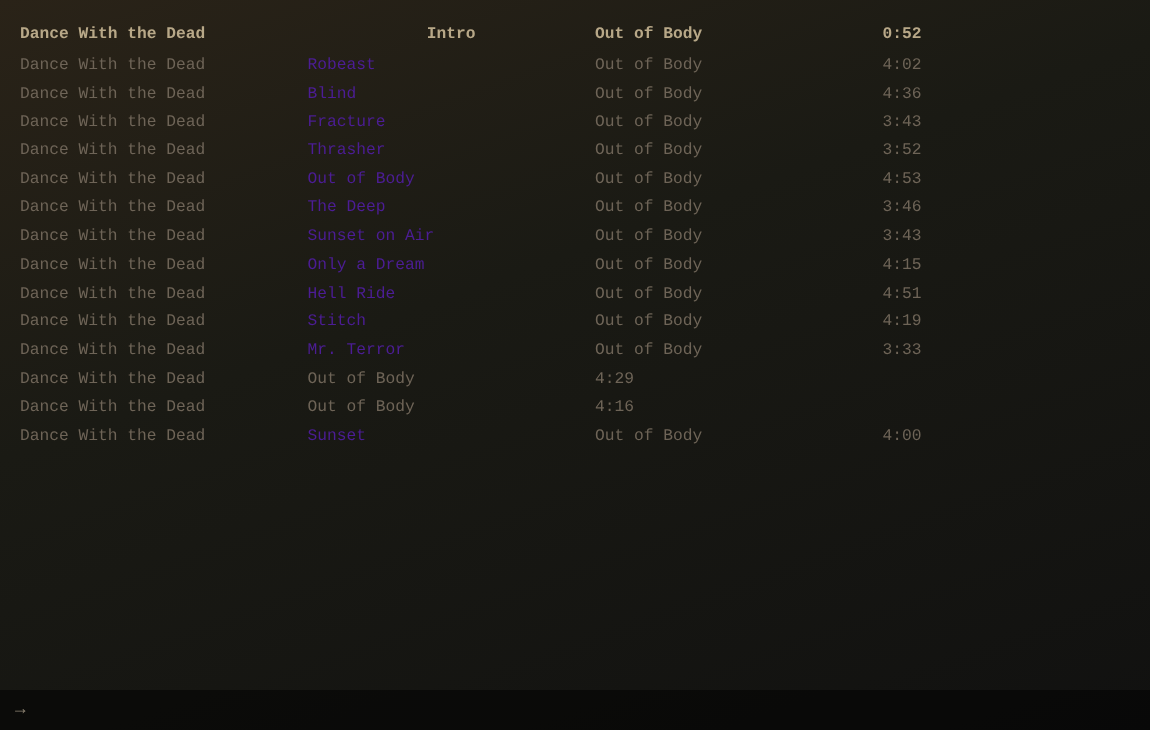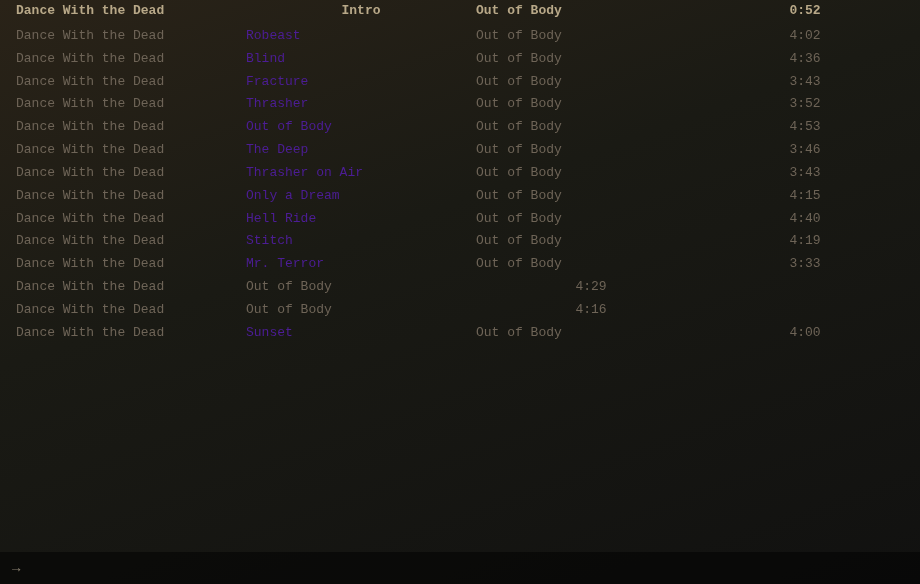--- a/index.html
+++ b/index.html
@@ -13,41 +13,41 @@
       height: 584px;
       background: linear-gradient(160deg, #2a2318 0%, #1a1a14 40%, #111110 100%);
       font-family: 'Courier New', Courier, monospace;
       font-size: 13px;
       color: #8a8070;
       overflow: hidden;
       position: relative;
     }
 
     .track-list {
-      padding: 0 0;
+      padding: 16px 0;
       width: 100%;
     }
 
     .track-row {
       display: grid;
       grid-template-columns: 230px 230px 230px 1fr;
       padding: 2px 16px 2px 16px;
       line-height: 1.45;
     }
 
     .track-row.header {
       color: #b8a888;
       font-weight: bold;
       margin-bottom: 2px;
     }
 
     .col-artist { color: #6e6457; }
     .col-title  { color: #4c1d95; }
     .col-album  { color: #6e6457; }
-    .col-time   { text-align: center; color: #6e6457; }
+    .col-time   { text-align: left; color: #6e6457; }
 
     .header .col-artist { color: #b8a888; }
     .header .col-title  { color: #b8a888; text-align: center; }
     .header .col-album  { color: #b8a888; }
     .header .col-time   { color: #b8a888; }
 
     .bottom-bar {
       position: absolute;
       bottom: 0;
       left: 0;
@@ -107,35 +107,35 @@
       <span class="col-time">4:53</span>
     </div>
     <div class="track-row">
       <span class="col-artist">Dance With the Dead</span>
       <span class="col-title">The Deep</span>
       <span class="col-album">Out of Body</span>
       <span class="col-time">3:46</span>
     </div>
     <div class="track-row">
       <span class="col-artist">Dance With the Dead</span>
-      <span class="col-title">Thrasher on Air</span>
+      <span class="col-title">Sunset on Air</span>
       <span class="col-album">Out of Body</span>
       <span class="col-time">3:43</span>
     </div>
     <div class="track-row">
       <span class="col-artist">Dance With the Dead</span>
       <span class="col-title">Only a Dream</span>
       <span class="col-album">Out of Body</span>
       <span class="col-time">4:15</span>
     </div>
     <div class="track-row">
       <span class="col-artist">Dance With the Dead</span>
       <span class="col-title">Hell Ride</span>
       <span class="col-album">Out of Body</span>
-      <span class="col-time">4:40</span>
+      <span class="col-time">4:51</span>
     </div>
     <div class="track-row">
       <span class="col-artist">Dance With the Dead</span>
       <span class="col-title">Stitch</span>
       <span class="col-album">Out of Body</span>
       <span class="col-time">4:19</span>
     </div>
     <div class="track-row">
       <span class="col-artist">Dance With the Dead</span>
       <span class="col-title">Mr. Terror</span>

